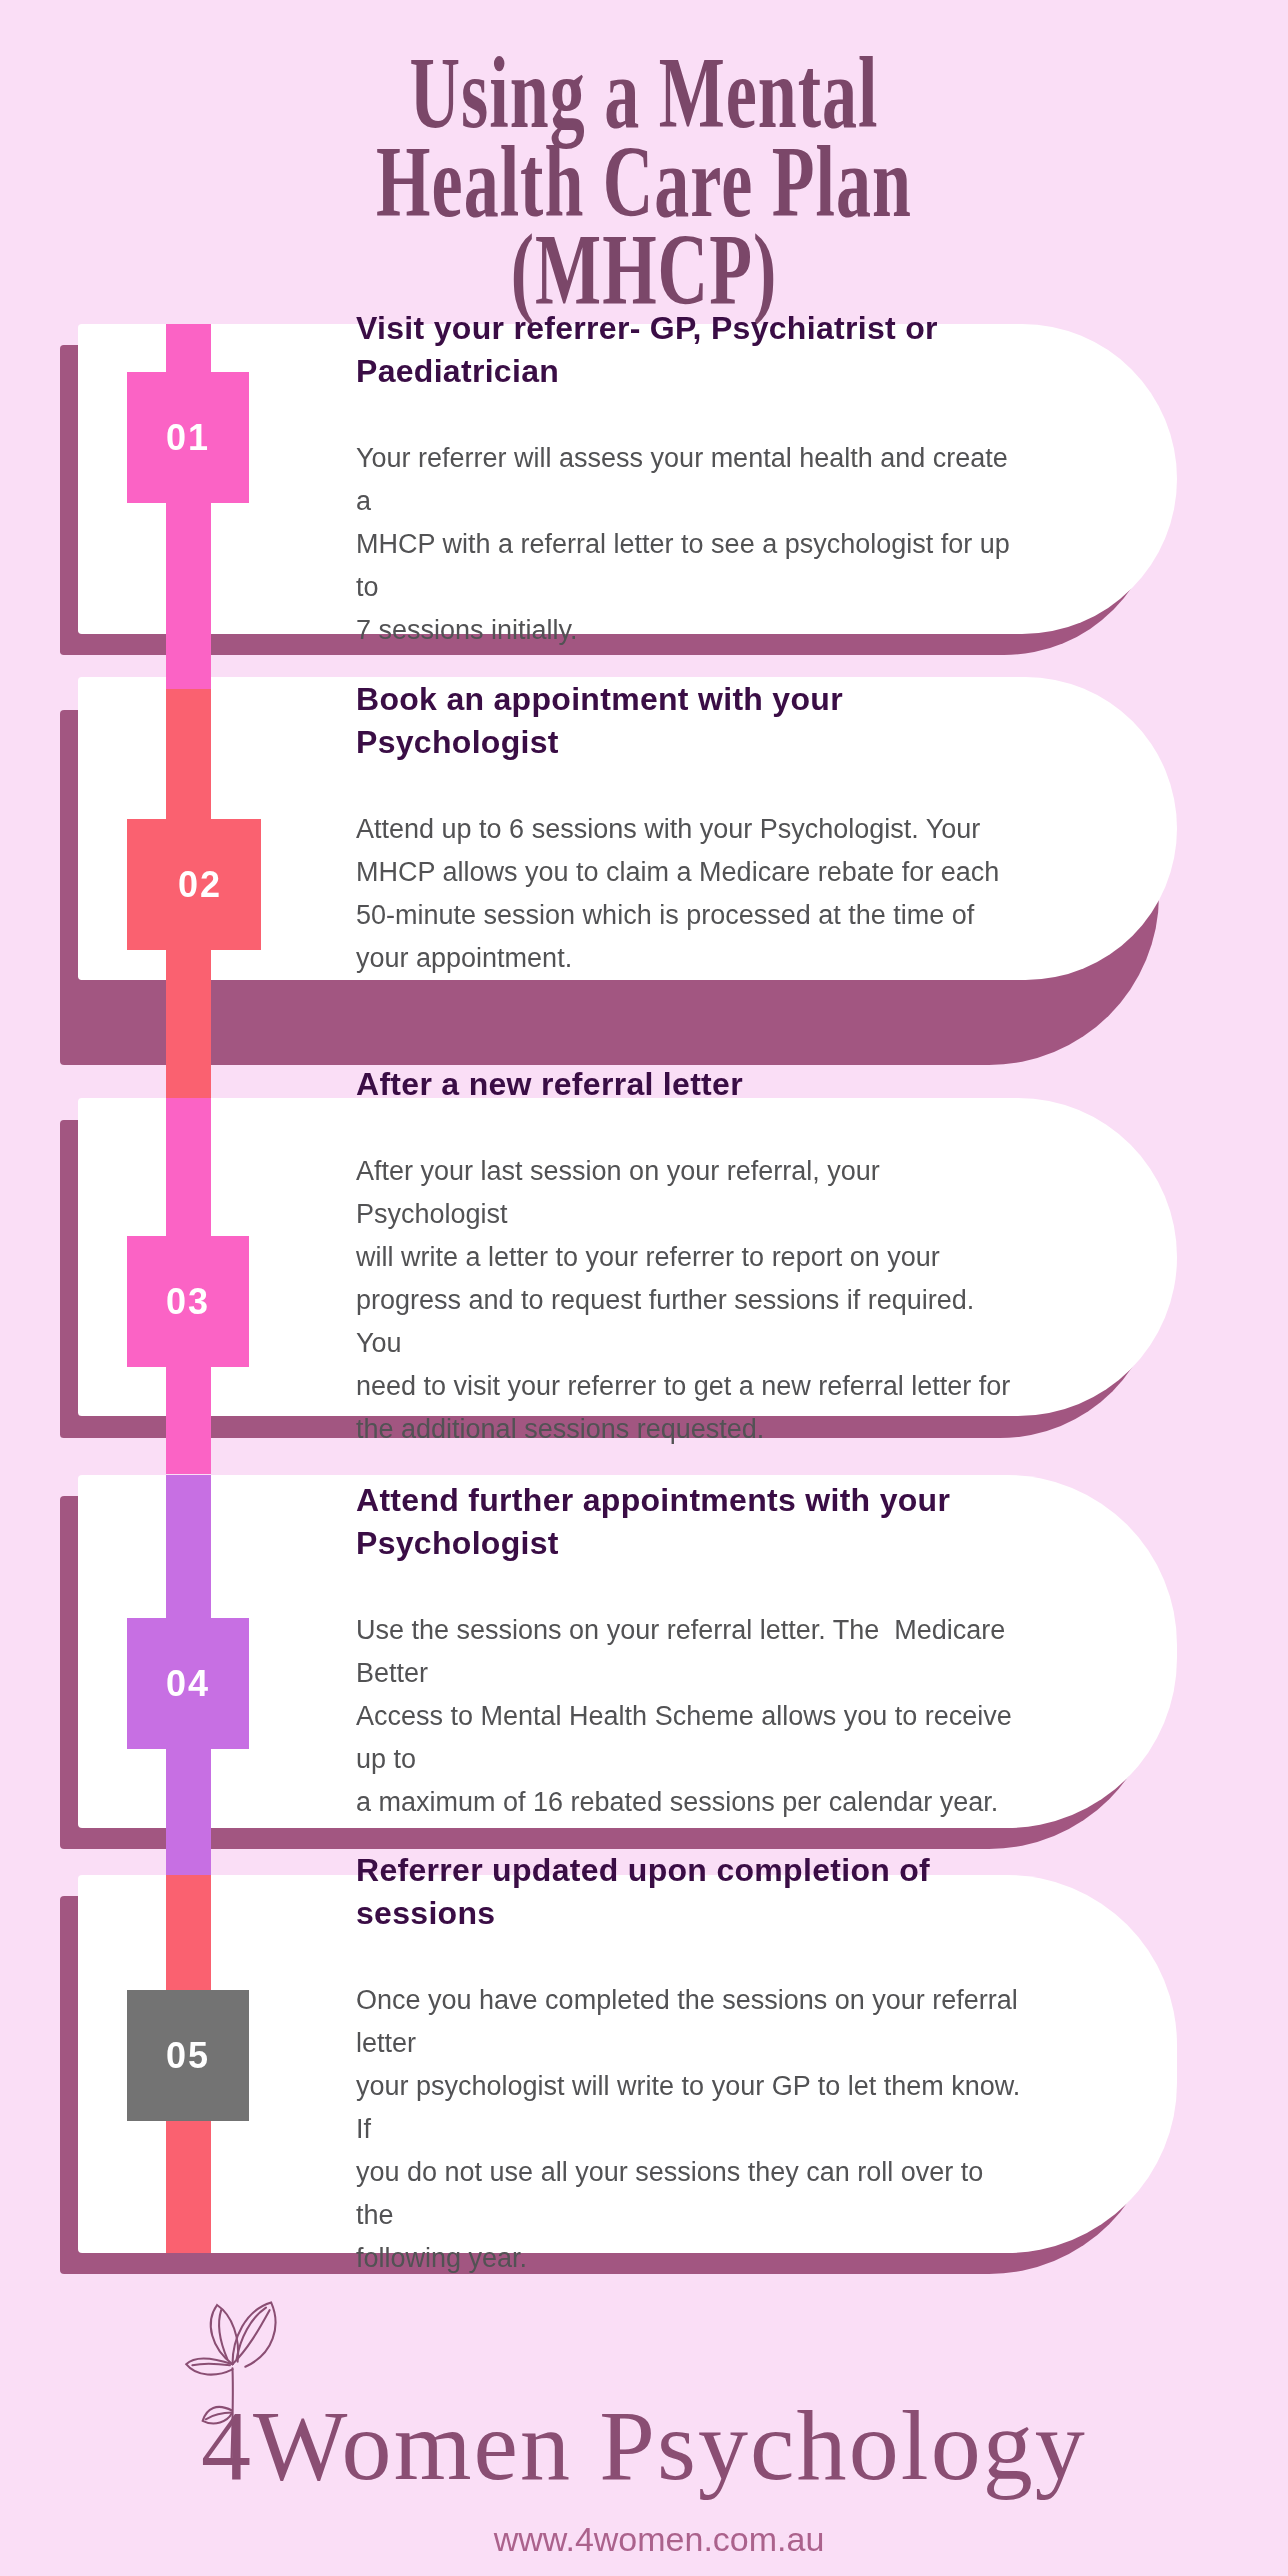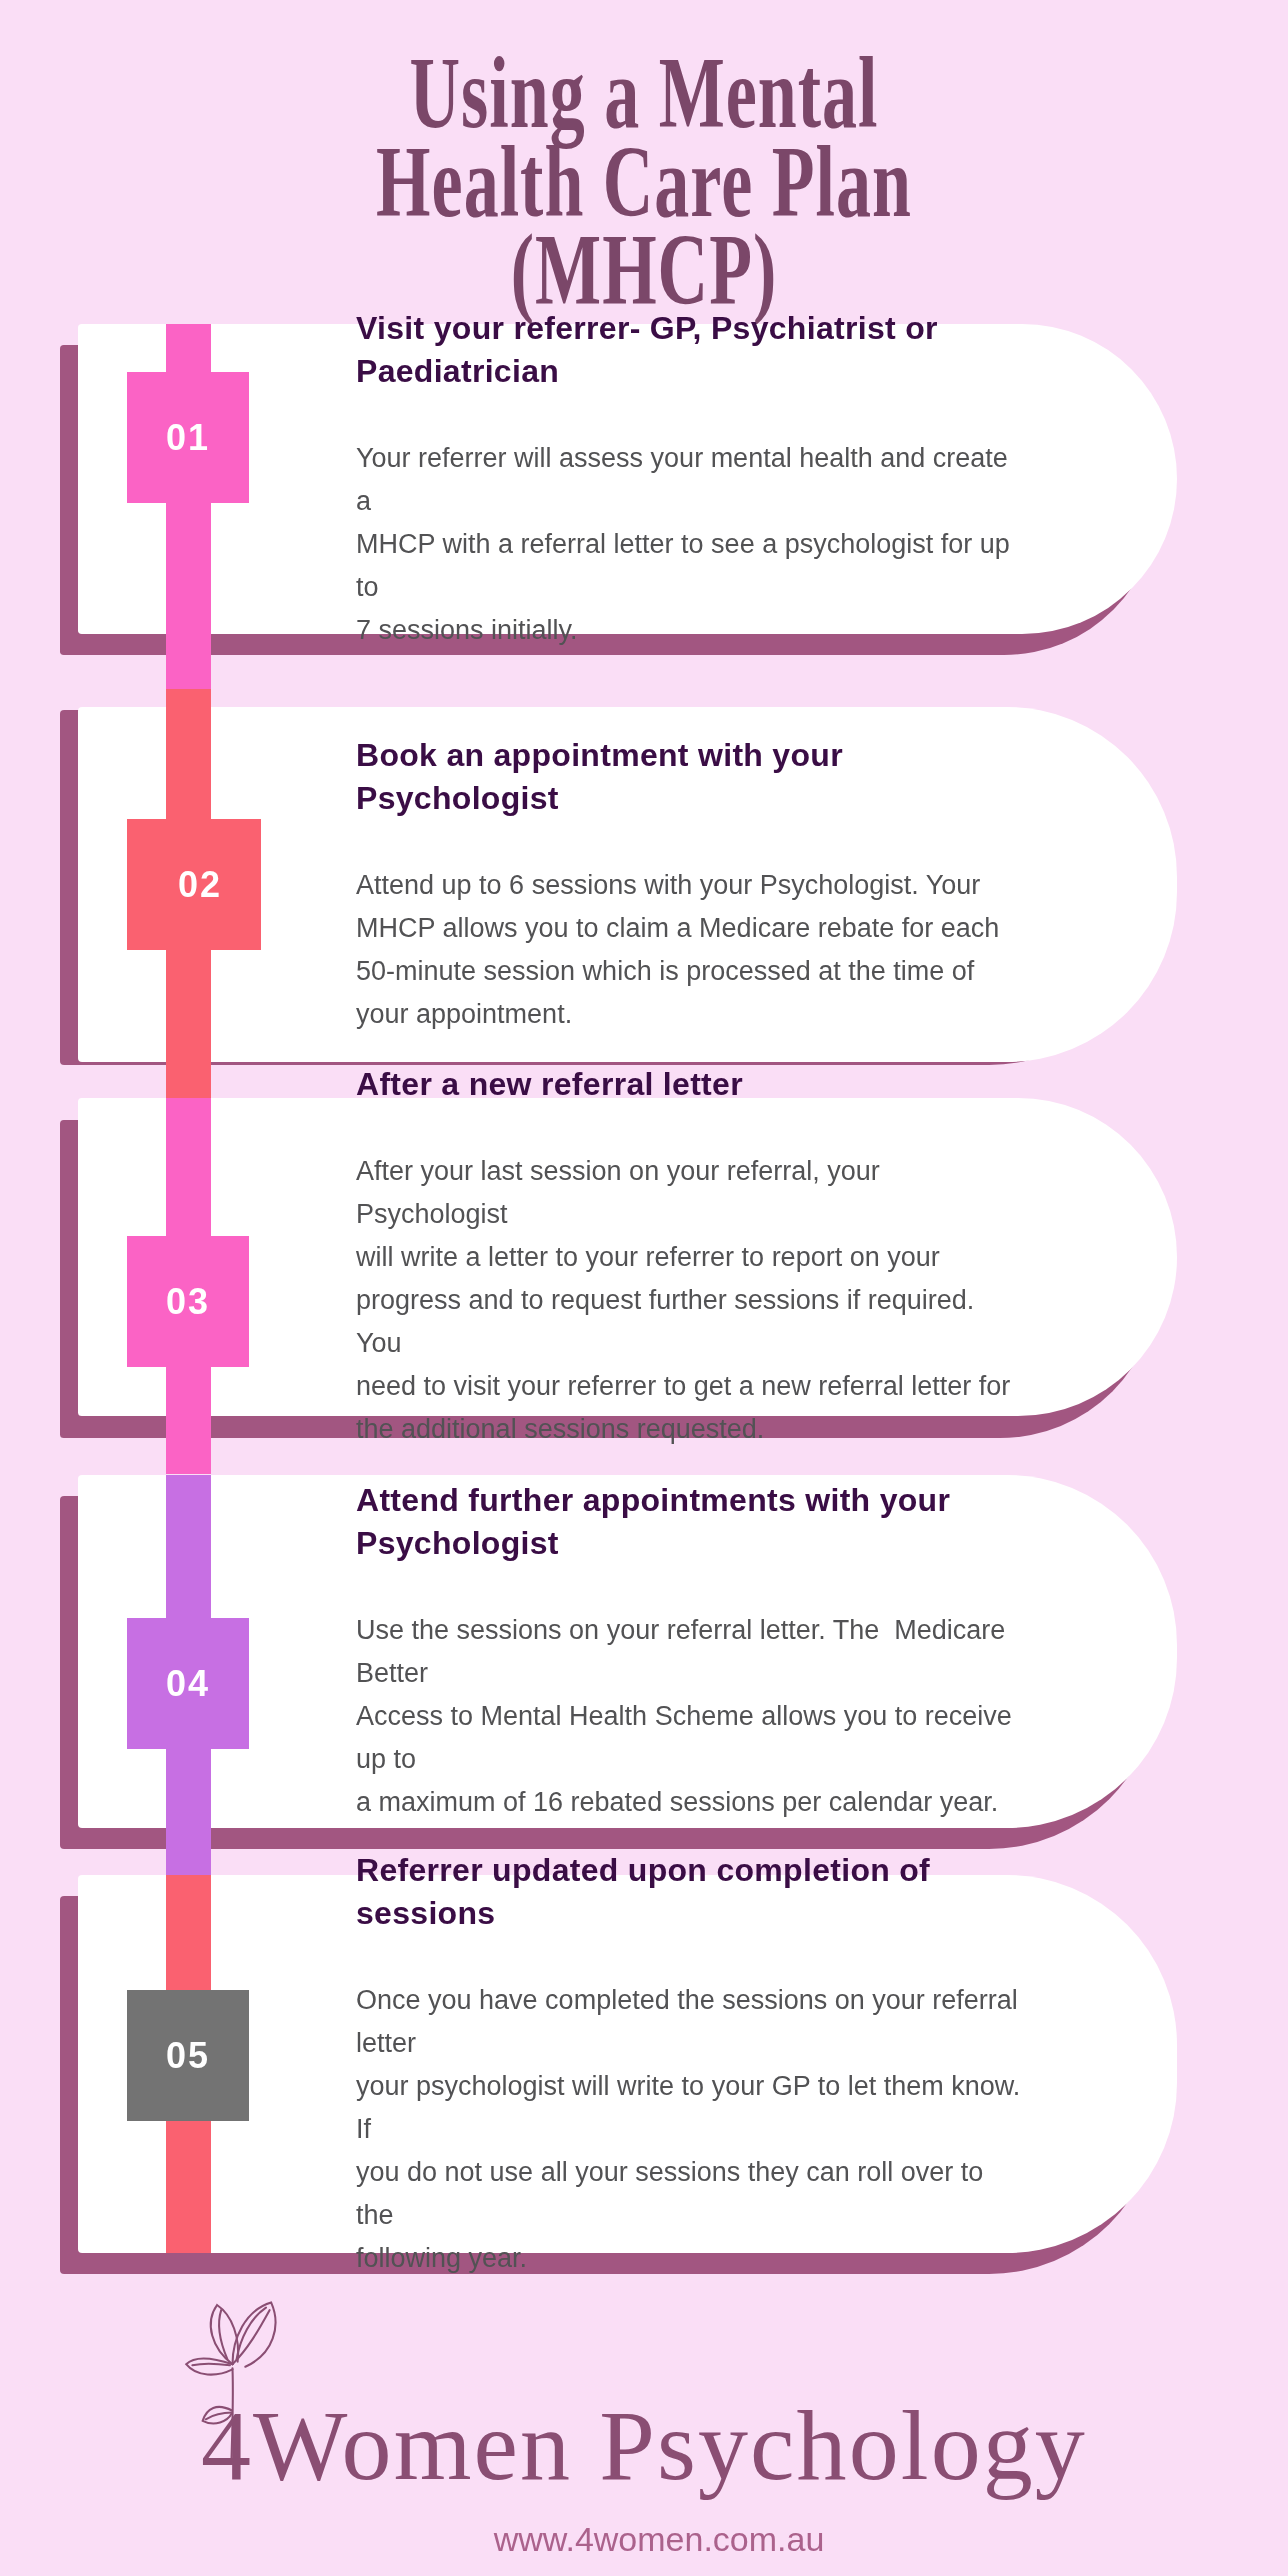--- a/index.html
+++ b/index.html
@@ -55,21 +55,21 @@
     white-space:pre-line;
   }
   .card .body{
     margin:0;
     font-size:27px;
     line-height:43px;
     color:#525254;
     white-space:pre-wrap;
   }
   .s1{top:345px;height:310px}   .c1{top:324px;height:310px}
-  .s2{top:710px;height:355px}  .c2{top:707px;height:355px}
+  .s2{top:710px;height:355px}  .c2{top:677px;height:303px}
   .s3{top:1120px;height:318px}  .c3{top:1098px;height:318px}
   .s4{top:1496px;height:353px}  .c4{top:1475px;height:353px}
   .s5{top:1896px;height:378px}  .c5{top:1875px;height:378px}
   
   .seg{position:absolute;left:166px;width:45px;}
   .seg1{top:324px;height:365px}
   .seg2{top:689px;height:410px}
   .seg3{top:1098px;height:376px}
   .seg4{top:1475px;height:401px}
   .seg5{top:1875px;height:378px}

